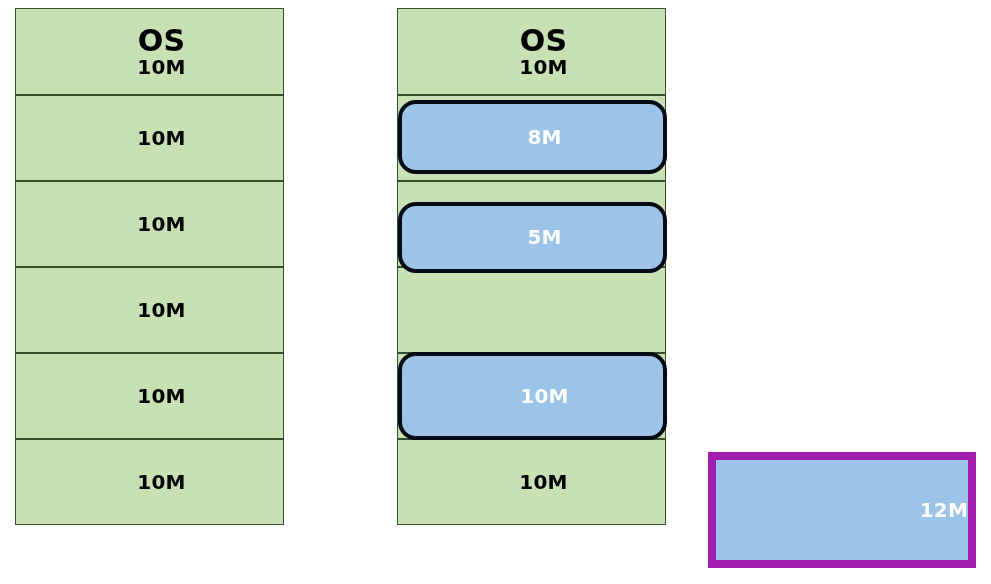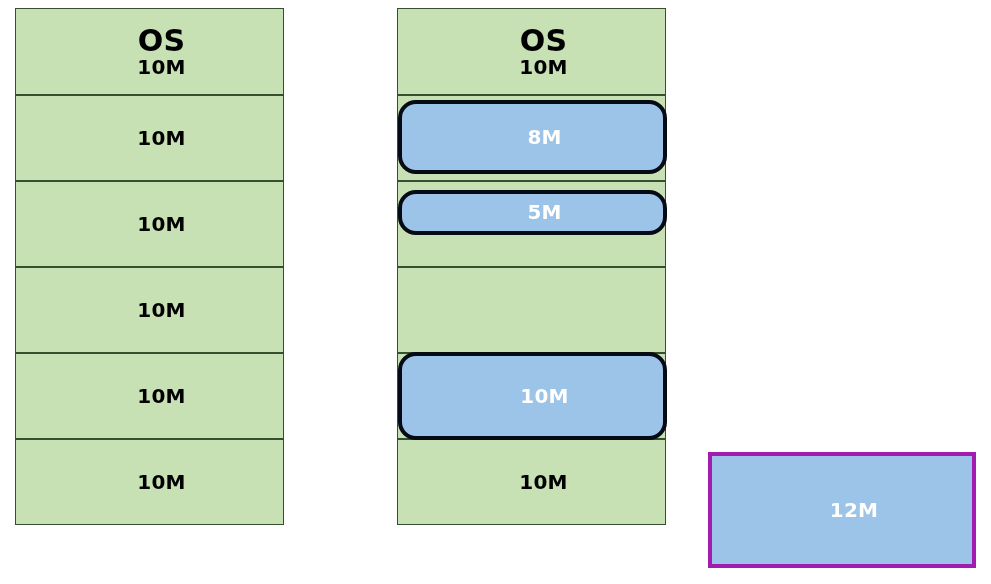--- a/index.html
+++ b/index.html
@@ -45,22 +45,23 @@
   
   .blue {
     background: #9bc4e8;
     border: 4px solid #050a14;
     color: #ffffff;
   }
 
   
   .job {
     background: #9bc4e8;
-    border: 4px solid #a21caf;
+    border: 8px solid #a21caf;
     color: #ffffff;
+    align-items: flex-end;
   }
 
   .label {
     font-weight: bold;
     line-height: 1.05;
     letter-spacing: 0.2px;
     white-space: nowrap;
   }
 
   .label-os {
@@ -137,21 +138,21 @@
   <div class="blk green layer-green" style="left:397px; top:353px; width:269px; height:86px;"></div>
 
   <div class="blk green layer-green" style="left:397px; top:439px; width:269px; height:86px;">
     <span class="label label-size label-black">10M</span>
   </div>
 
   <div class="blk blue layer-blue" style="left:398px; top:100px; width:269px; height:74px;">
     <span class="label label-size label-white">8M</span>
   </div>
 
-  <div class="blk blue layer-blue" style="left:398px; top:190px; width:269px; height:45px;">
+  <div class="blk blue layer-blue" style="left:398px; top:202px; width:269px; height:71px;">
     <span class="label label-size label-white">5M</span>
   </div>
 
 
   <div class="blk blue layer-blue" style="left:398px; top:352px; width:269px; height:88px;">
     <span class="label label-size label-white">10M</span>
   </div>
 
   <div class="blk job" style="left:708px; top:452px; width:268px; height:116px;">
     <span class="label label-size label-white">12M</span>

